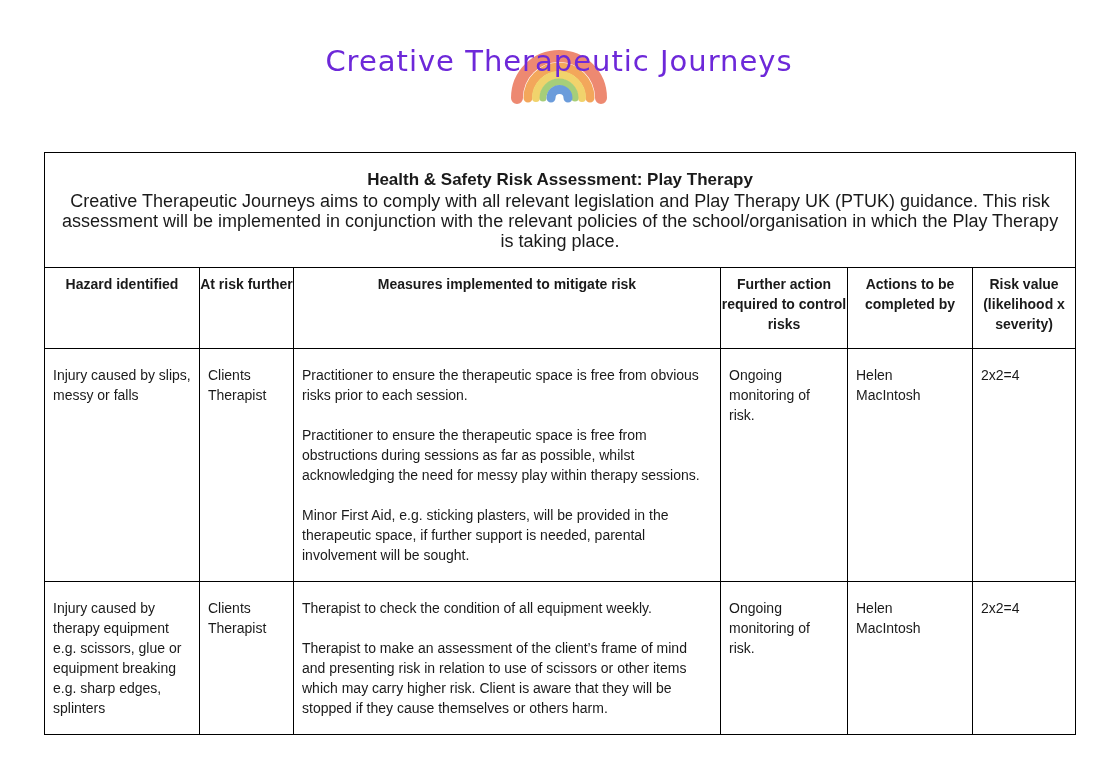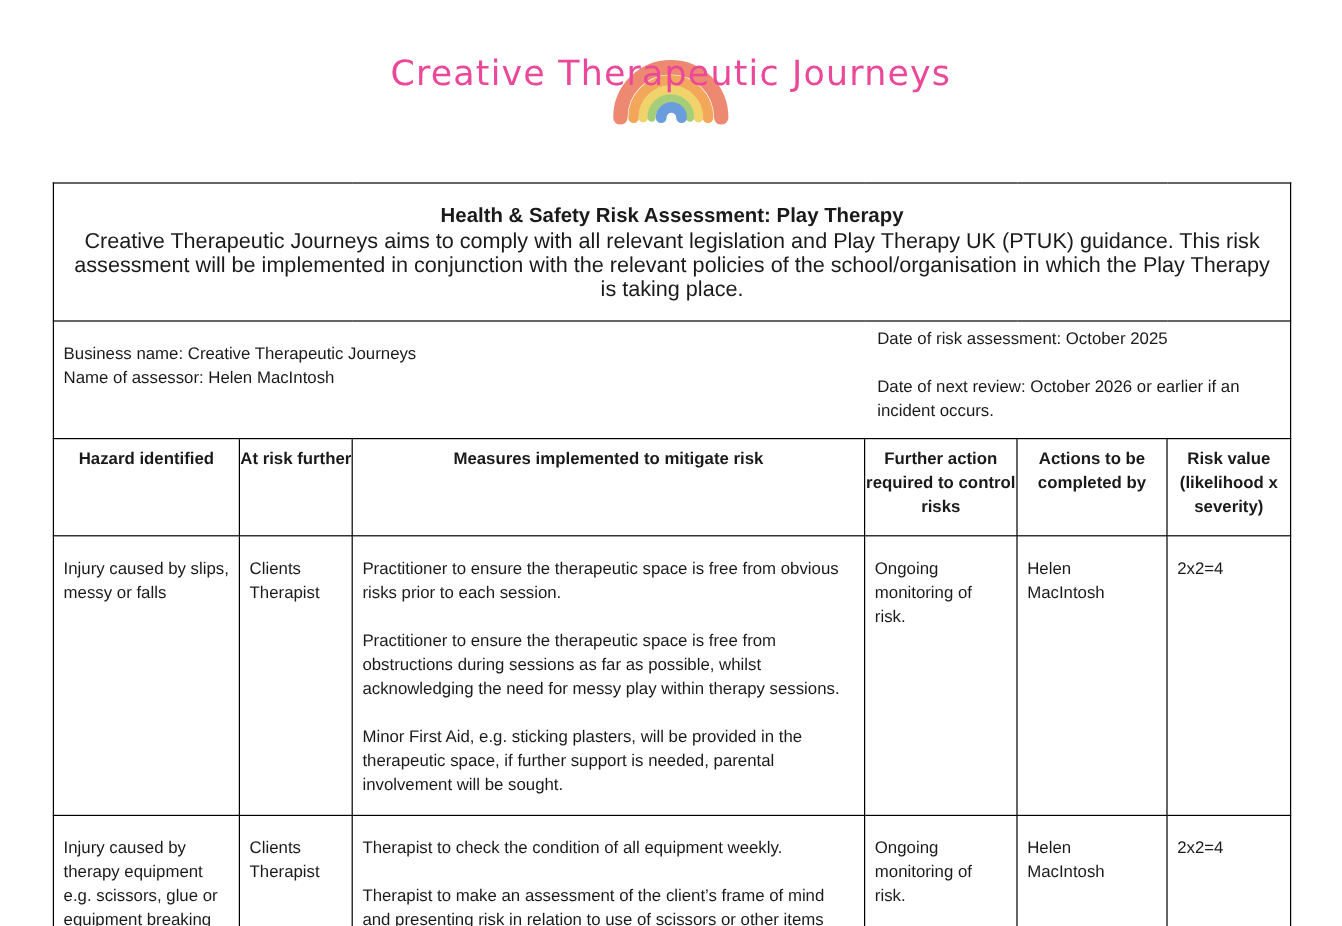--- a/index.html
+++ b/index.html
@@ -14,21 +14,21 @@
   .page { position: absolute; inset: 0; background: #ffffff; }
 
   
   .logo-wrap { position: absolute; top: 0; left: 0; width: 100%; height: 112px; }
   .rainbow { position: absolute; left: 50%; top: 8px; transform: translateX(-50%); opacity: 0.92; }
   .logo-text {
     position: absolute; top: 44px; left: 0; width: 100%;
     text-align: center;
     font-family: "DejaVu Sans", sans-serif;
     font-size: 29px; letter-spacing: 1px;
-    color: #ec4899;
+    color: #6d28d9;
     z-index: 2;
   }
 
   
   table.risk-table {
     position: absolute; top: 152px; left: 44px;
     width: 1031px;
     border-collapse: collapse;
     table-layout: fixed;
     background: #ffffff;
@@ -83,29 +83,20 @@
         <col style="width:125px">
         <col style="width:103px">
     </colgroup>
     <tbody>
       <tr>
         <td class="title-cell" colspan="6">
           <div class="doc-title">Health &amp; Safety Risk Assessment: Play Therapy</div>
           <div class="doc-intro">Creative Therapeutic Journeys aims to comply with all relevant legislation and Play Therapy UK (PTUK) guidance. This risk assessment will be implemented in conjunction with the relevant policies of the school/organisation in which the Play Therapy is taking place.</div>
         </td>
       </tr>
-      <tr>
-        <td class="info-cell" colspan="6">
-          <div class="info-left">Business name: Creative Therapeutic Journeys
-Name of assessor: Helen MacIntosh</div>
-          <div class="info-right">Date of risk assessment: October 2025
-
-Date of next review: October 2026 or earlier if an incident occurs.</div>
-        </td>
-      </tr>
       <tr class="header-row">
         <th>Hazard identified</th>
         <th>At risk further</th>
         <th>Measures implemented to mitigate risk</th>
         <th>Further action required to control risks</th>
         <th>Actions to be completed by</th>
         <th>Risk value (likelihood x severity)</th>
       </tr>
       <tr class="row-1">
         <td class="cell-pre">Injury caused by slips, messy or falls</td>

